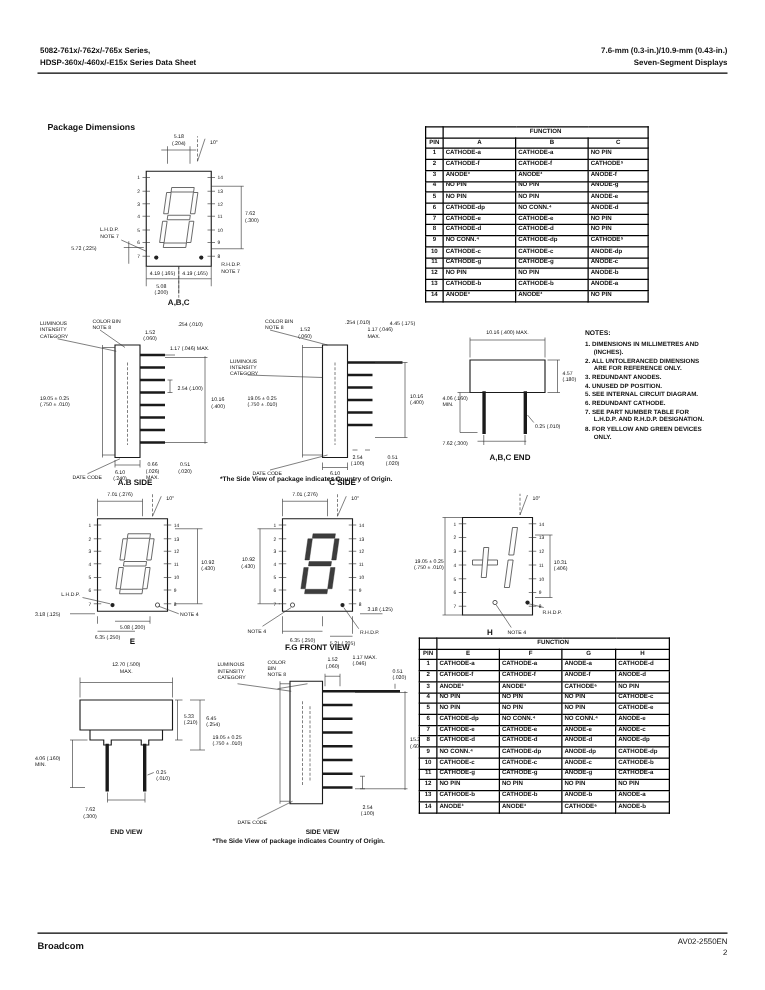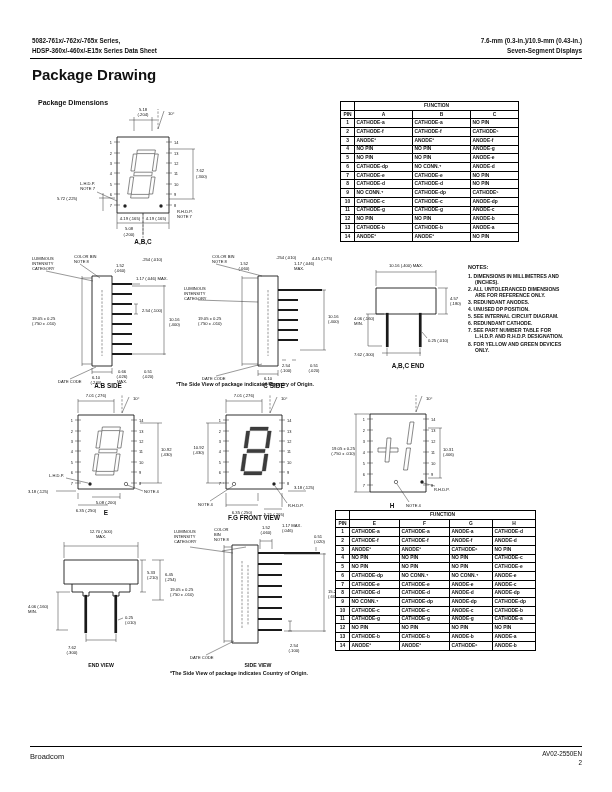--- a/index.html
+++ b/index.html
@@ -11,21 +11,21 @@
   .title{left:32px;top:66px;font-size:15px;font-weight:700;}
   .section{left:38px;top:99px;font-size:7px;font-weight:700;}
   .note-star{font-size:5.3px;font-weight:700;}
   .fn-table{border-collapse:collapse;table-layout:fixed;background:#fff;}
   .fn-table th,.fn-table td{border:0.8px solid #000;font-size:4.9px;font-weight:700;padding:0.8px 1.5px;line-height:1.25;white-space:nowrap;overflow:hidden;text-align:left;}
   .fn-table th{text-align:center;}
   .fn-table td:first-child{text-align:center;padding:0.8px 0;}
   .notes{width:100px;font-size:5px;font-weight:700;line-height:1.22;}
   .notes .nt{margin-bottom:1px;padding-left:7px;text-indent:-7px;}
   .notes-title{font-size:5.4px;font-weight:700;margin-bottom:2px;}
-  .footer-left{left:30px;top:752px;font-size:7.5px;font-weight:400;}
+  .footer-left{left:30px;top:752px;font-size:7.5px;font-weight:700;}
   .footer-right{right:30px;top:749px;font-size:6.3px;text-align:right;line-height:1.5;}
   svg text{font-family:"Liberation Sans",sans-serif;font-size:4.2px;fill:#111;}
   svg .pin{font-size:3.9px;}
   svg .lbl{font-size:6.4px;font-weight:700;}
   svg .lbl2{font-size:5.2px;font-weight:700;}
   svg .call{font-size:4.1px;}
   svg path,svg line,svg rect,svg circle,svg polygon{vector-effect:non-scaling-stroke;}
   .oline{fill:none;stroke:#1a1a1a;stroke-width:0.9;}
   .dline{fill:none;stroke:#333;stroke-width:0.5;}
   .dash{fill:none;stroke:#333;stroke-width:0.5;stroke-dasharray:2.4 1.4;}
@@ -43,21 +43,20 @@
 
   <div class="abs hdr-left">
     <div>5082-761x/-762x/-765x Series,</div>
     <div>HDSP-360x/-460x/-E15x Series Data Sheet</div>
   </div>
   <div class="abs hdr-right">
     <div>7.6-mm (0.3-in.)/10.9-mm (0.43-in.)</div>
     <div>Seven-Segment Displays</div>
   </div>
   <div class="rule" style="top:58px;"></div>
-  <div class="abs title">Package Drawing</div>
   <div class="abs section">Package Dimensions</div>
 
   <svg class="abs" style="left:55px;top:103px;" width="170" height="142" viewBox="0 0 170 142">
     <rect class="oline" x="62" y="34" width="52" height="76"></rect>
     <path class="dline" d="M59,39h6M59,50h6M59,60h6M59,70h6M59,81h6M59,91h6M59,102h6"></path>
     <path class="dline" d="M111,39h6M111,50h6M111,60h6M111,70h6M111,81h6M111,91h6M111,102h6"></path>
     <g transform="translate(88,71) skewX(-8)">
       <rect class="seg" x="-9" y="-24" width="18" height="3.6"></rect>
         <rect class="seg" x="-12.5" y="-20" width="3.6" height="17"></rect>
       <rect class="seg" x="8.9" y="-20" width="3.6" height="17"></rect>

